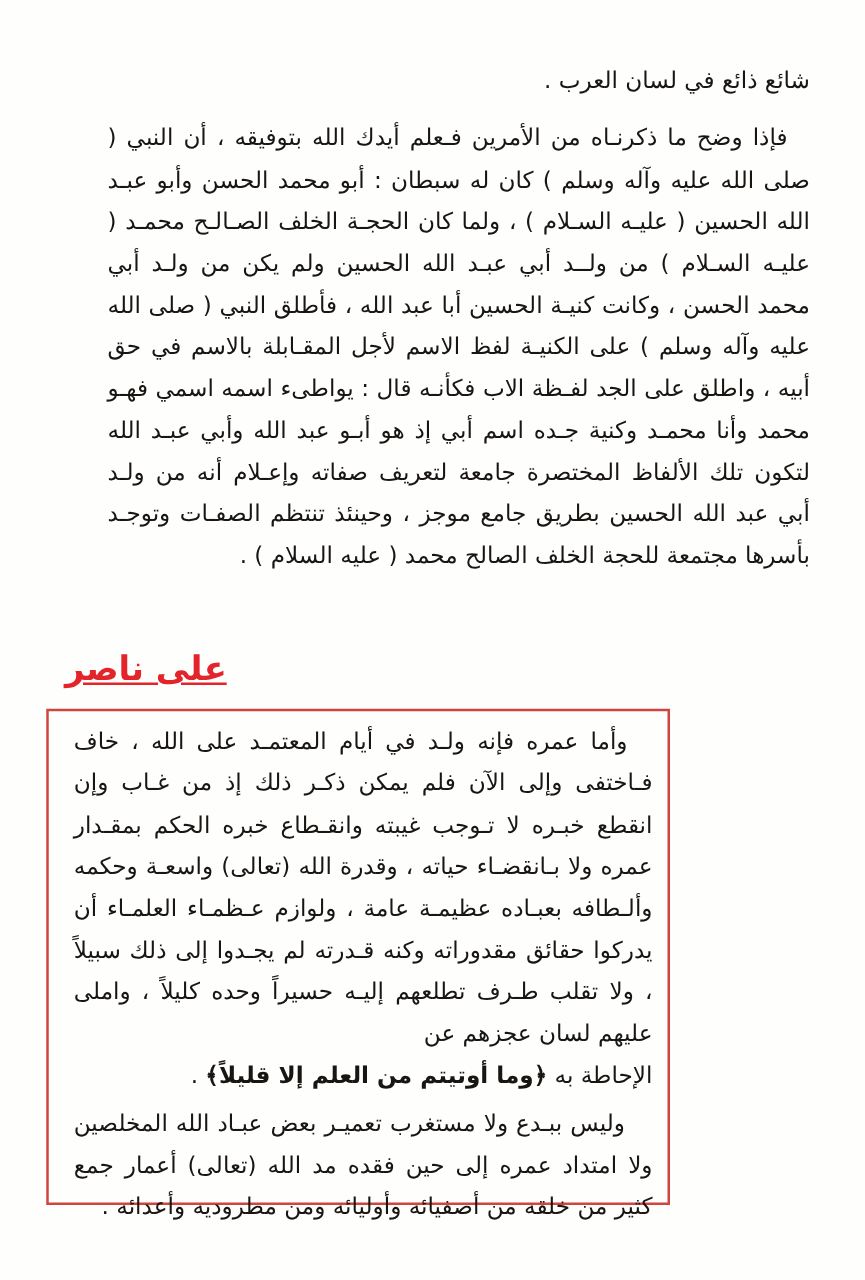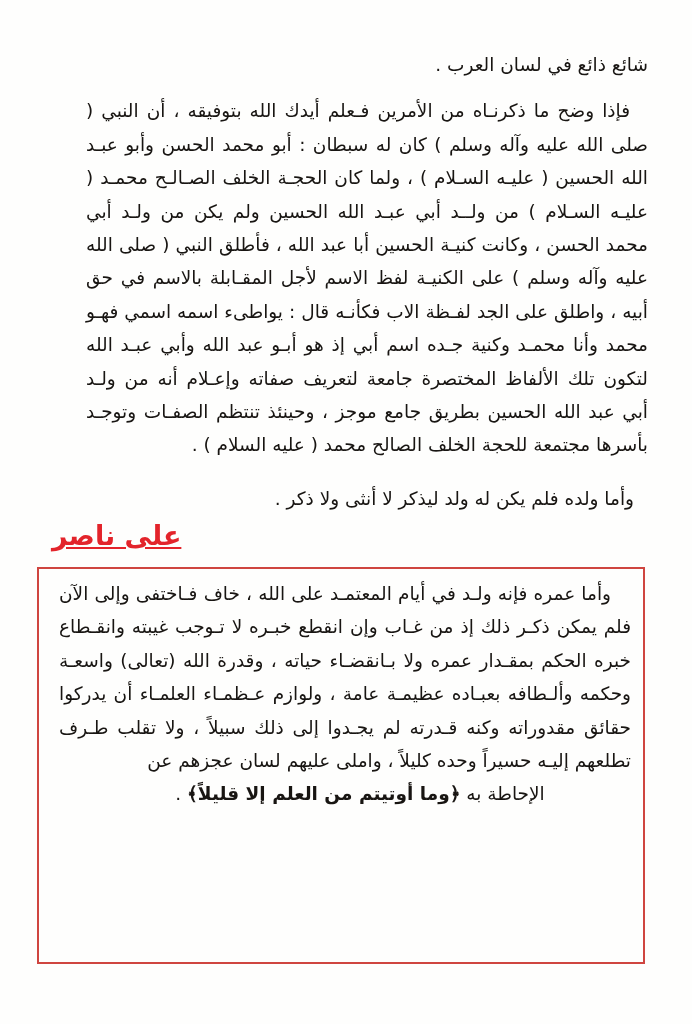--- a/index.html
+++ b/index.html
@@ -30,55 +30,55 @@
     position:absolute;
     top:520px;left:52px;
     font-size:27px;
     font-weight:bold;
     letter-spacing:0px;
     white-space:nowrap;
   }
   .highlight-box{
     position:absolute;
     top:567px;left:37px;
-    width:608px;height:397px;
+    width:499px;height:397px;
     box-sizing:border-box;
     border:2px solid #cf4540;
     padding:8px 12px 0 20px;
     font-size:18.5px;
     line-height:33.4px;
     text-align:justify;
     text-justify:inter-word;
   }
   .highlight-box p{margin:0;}
   .bp-age{text-indent:20px;}
-  .bp-verse-line{text-align:center;padding-left:30px;}
+  .bp-verse-line{text-align:right;padding-left:30px;}
   .bp-verse-line .quran{font-weight:bold;}
   .bp-longevity{text-indent:22px;margin-top:5px !important;}
   .bp-chosen{text-indent:24px;margin-top:4px !important;}
   .page-number{
     position:absolute;
     top:970px;left:0;width:100%;
     text-align:center;
     font-size:17.5px;
     color:#1c1916;
   }
 </style>
 </head>
 <body>
 
 <div class="page" dir="rtl">
 
   <div class="text-col">
     <p class="p-tail">شائع ذائع في لسان العرب .</p>
     <p class="p-main">فإذا وضح ما ذكرنـاه من الأمرين فـعلم أيدك الله بتوفيقه ، أن النبي ( صلى الله عليه وآله وسلم ) كان له سبطان : أبو محمد الحسن وأبو عبـد الله الحسين ( عليـه السـلام ) ، ولما كان الحجـة الخلف الصـالـح محمـد ( عليـه السـلام ) من ولــد أبي عبـد الله الحسين ولم يكن من ولـد أبي محمد الحسن ، وكانت كنيـة الحسين أبا عبد الله ، فأطلق النبي ( صلى الله عليه وآله وسلم ) على الكنيـة لفظ الاسم لأجل المقـابلة بالاسم في حق أبيه ، واطلق على الجد لفـظة الاب فكأنـه قال : يواطىء اسمه اسمي فهـو محمد وأنا محمـد وكنية جـده اسم أبي إذ هو أبـو عبد الله وأبي عبـد الله لتكون تلك الألفاظ المختصرة جامعة لتعريف صفاته وإعـلام أنه من ولـد أبي عبد الله الحسين بطريق جامع موجز ، وحينئذ تنتظم الصفـات وتوجـد بأسرها مجتمعة للحجة الخلف الصالح محمد ( عليه السلام ) .</p>
-    <p class="p-children">وأما ولده فلم يكن له ولد ليذكر لا أنثى ولا ذكر .</p>
   </div>
 
   <div class="owner-stamp" style="color:#e3242b;text-decoration:underline;">على ناصر</div>
 
   <div class="highlight-box">
     <p class="bp-age">وأما عمره فإنه ولـد في أيام المعتمـد على الله ، خاف فـاختفى وإلى الآن فلم يمكن ذكـر ذلك إذ من غـاب وإن انقطع خبـره لا تـوجب غيبته وانقـطاع خبره الحكم بمقـدار عمره ولا بـانقضـاء حياته ، وقدرة الله (تعالى) واسعـة وحكمه وألـطافه بعبـاده عظيمـة عامة ، ولوازم عـظمـاء العلمـاء أن يدركوا حقائق مقدوراته وكنه قـدرته لم يجـدوا إلى ذلك سبيلاً ، ولا تقلب طـرف تطلعهم إليـه حسيراً وحده كليلاً ، واملى عليهم لسان عجزهم عن</p>
     <p class="bp-verse-line"><span>الإحاطة به </span><span class="quran">﴿وما أوتيتم من العلم إلا قليلاً﴾</span><span> .</span></p>
+    <p class="bp-longevity">وليس ببـدع ولا مستغرب تعميـر بعض عبـاد الله المخلصين ولا امتداد عمره إلى حين فقده مد الله (تعالى) أعمار جمع كثير من خلقه من أصفيائه وأوليائه ومن مطروديه وأعدائه .</p>
   </div>
 
 
 </div>
 
 </body></html>

